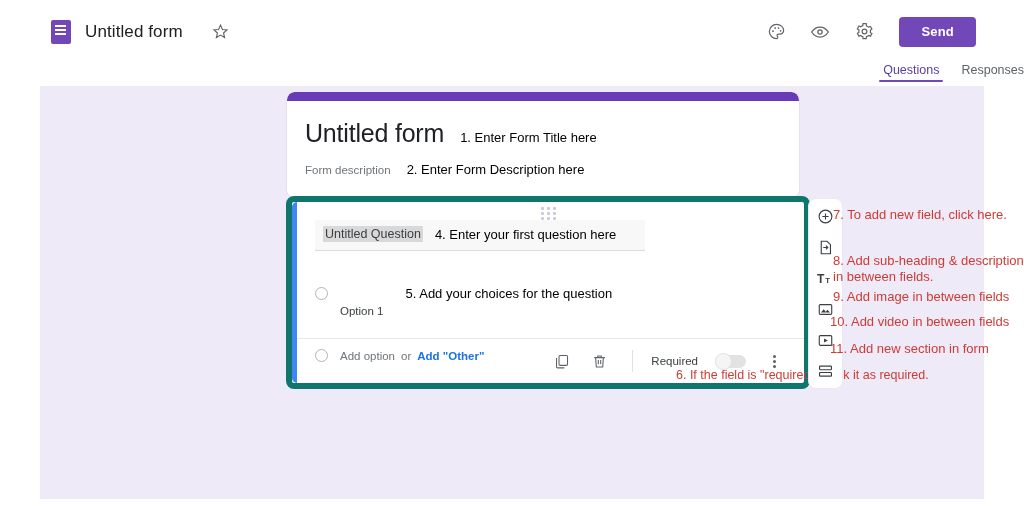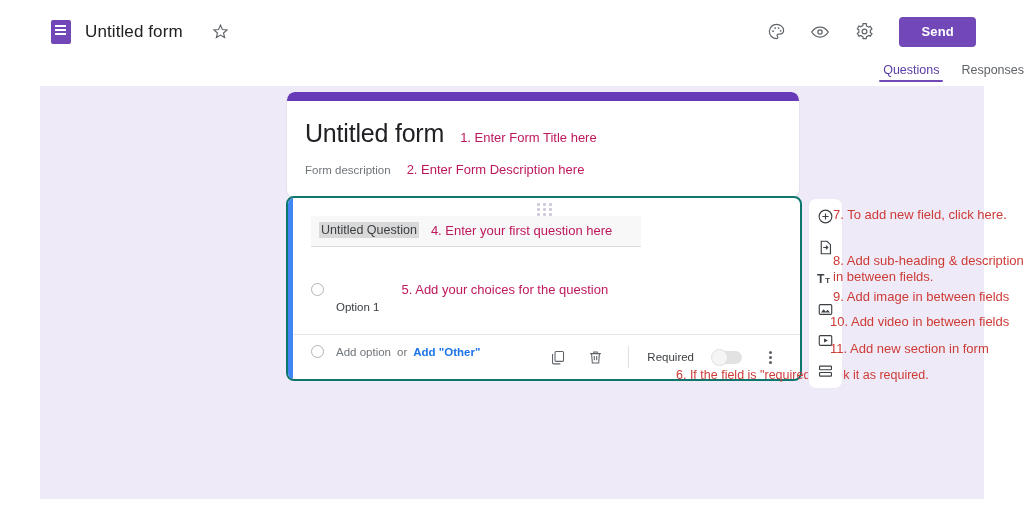--- a/index.html
+++ b/index.html
@@ -155,37 +155,37 @@
     font-size: 25px;
     color: #202124;
     font-weight: normal;
     letter-spacing: -.2px;
   }
   .form-desc-placeholder {
     font-size: 11.5px;
     color: #70757a;
   }
   .annot {
-    color: #be185d;
+    color: #000000;
     font-size: 13px;
     white-space: nowrap;
   }
   .annot-sm {
     color: #cd3b36;
     font-size: 12.5px;
     white-space: nowrap;
   }
 
   
   .question-card {
     position: absolute;
     left: 286px; top: 196px;
     width: 512px; height: 181px;
     background: #ffffff;
-    border: 2px solid #0f766e;
+    border: 6px solid #0f766e;
     border-radius: 8px;
     overflow: hidden;
   }
   .q-active-bar {
     position: absolute;
     left: 0; top: 0;
     width: 5px; height: 100%;
     background: #4285f4;
     border-radius: 8px 0 0 8px;
   }

